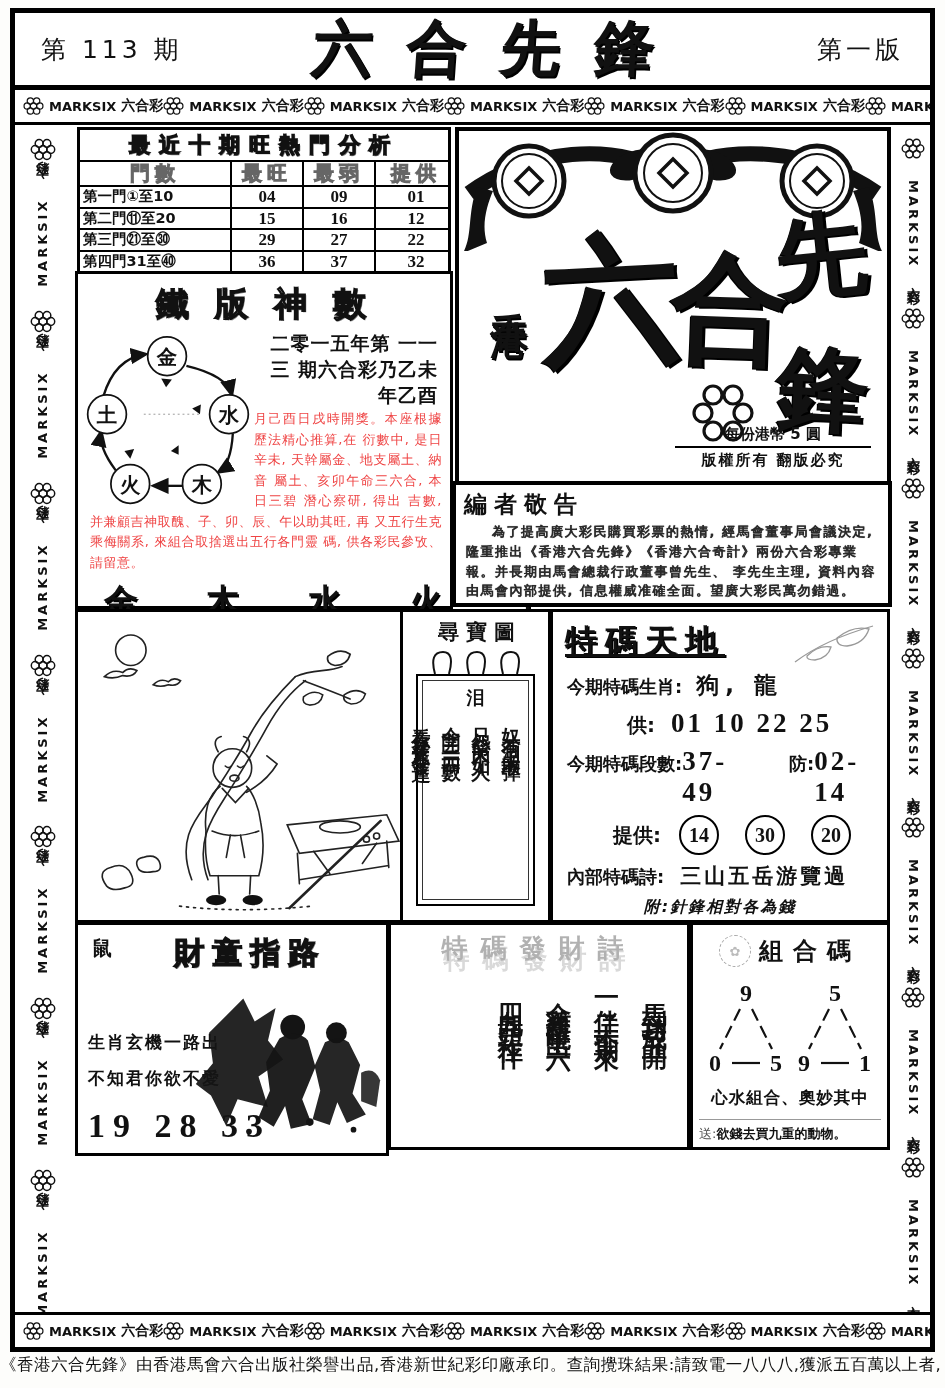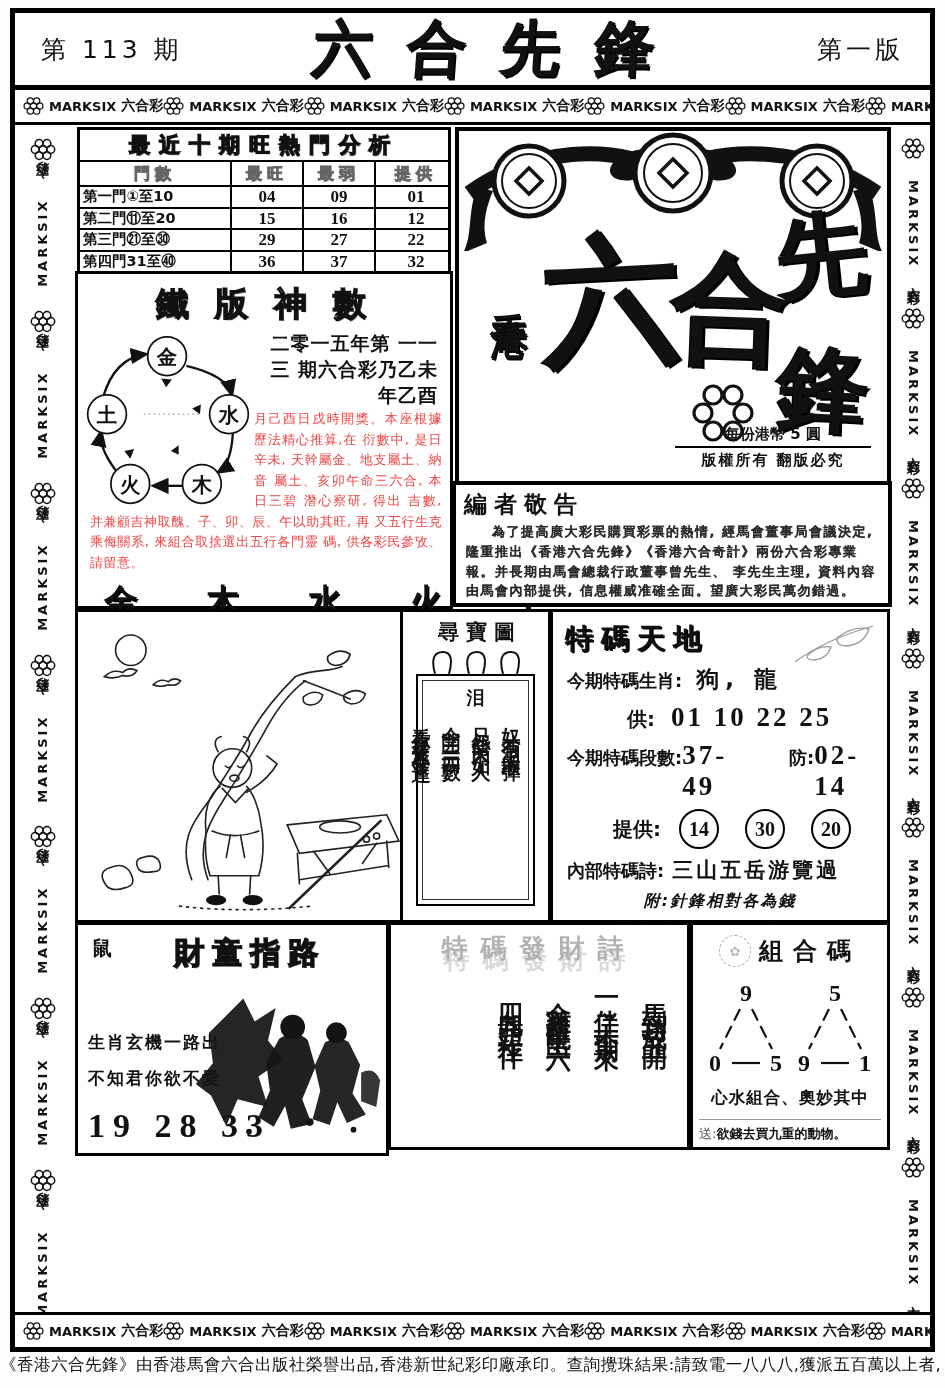--- a/index.html
+++ b/index.html
@@ -32,21 +32,21 @@
   .box { position:absolute; border:3px solid #000; background:#fff; }
 
   .outline-t { color:#fff; -webkit-text-stroke:1.3px #111; text-shadow:1px 1px 0 #888; }
   .outline-g { color:#fff; -webkit-text-stroke:1px #666; }
 
   
   .hot-title { height:30px; line-height:30px; text-align:center; font-size:21px; font-weight:900; letter-spacing:9px; border-bottom:2px solid #000; }
   .hot-grid { display:grid; grid-template-columns:152px 72px 72px 1fr; }
   .hot-grid > div { border-bottom:2px solid #000; border-right:2px solid #000; height:19.5px; line-height:19px; text-align:center; font-size:15px; overflow:hidden; }
   .hot-grid > div:nth-child(4n) { border-right:none;padding-left:8px; }
-  .hot-grid > div.hh { height:23px; line-height:23px; font-size:16px; font-weight:bold; letter-spacing:5px; }
+  .hot-grid > div.hh { height:23px; line-height:23px; font-size:20px; font-weight:bold; letter-spacing:5px; }
   .hot-grid > div.gate { text-align:left; padding-left:3px; font-weight:bold; font-size:14.5px; letter-spacing:0; }
   .hot-grid > div.num { font-family:"Liberation Serif","DejaVu Serif",serif; font-weight:bold; font-size:17px; }
   .hot-grid > div:nth-last-child(-n+4) { border-bottom:none; }
 
   
   .iron-title { text-align:center; font-size:33px; font-weight:900; letter-spacing:26px; padding:8px 0 2px 20px; white-space:nowrap; }
   .iron-flow { padding:2px 8px 0 6px; }
   .iron-svg { float:left; width:168px; height:180px; margin-right:2px; }
   .iron-date { font-size:19px; font-weight:bold; letter-spacing:1px; text-align:right; padding-right:4px; }
   .iron-body { font-size:13px; line-height:1.58; letter-spacing:.5px; text-align:justify; color:#ef4444;margin-left:6px; }
@@ -76,21 +76,21 @@
   .t-pic svg { width:100%; height:100%; }
   .scroll-title { text-align:center; font-size:21px; font-weight:900; letter-spacing:7px; padding-top:6px;padding-left:9px; }
   .scroll-loops { display:block; margin:2px auto 0; }
   .scroll-body { position:relative; margin:0 13px; height:228px; border:2.5px solid #000; }
   .scroll-inner { position:absolute; inset:4px; border:1px solid #333; pointer-events:none; }
   .scroll-tear { position:absolute; top:10px; left:50%; transform:translateX(-50%); font-size:18px; font-weight:bold; }
   .scroll-cols { position:absolute; top:36px; left:10px; right:12px; bottom:6px; writing-mode:vertical-rl; }
   .scroll-cols div { font-size:19px; font-weight:bold; letter-spacing:6px; margin-left:11px; line-height:1; }
 
   
-  .sz-title { font-size:28px; font-weight:900; letter-spacing:8px; padding:8px 0 6px 12px; text-shadow:1.5px 1px 0 #000; }
+  .sz-title { font-size:32px; font-weight:900; letter-spacing:8px; padding:8px 0 6px 12px; text-shadow:1.5px 1px 0 #000;text-decoration:underline; }
   .sz-leaf { position:absolute; right:8px; top:8px; }
   .sz-row { padding-left:14px; margin-bottom:7px; display:flex; align-items:baseline; }
   .sz-label { font-size:18px; font-weight:900; white-space:nowrap; }
   .sz-hand { font-size:23px; font-weight:bold; letter-spacing:6px; margin-left:14px; }
   .sz-num { font-family:"Liberation Serif","DejaVu Serif",serif; font-size:27px; font-weight:bold; letter-spacing:3px; }
   .sz-circles { display:flex; gap:26px; margin-left:18px; }
   .sz-circle { width:36px; height:36px; border:2.5px solid #000; border-radius:50%; display:flex; align-items:center; justify-content:center; font-family:"Liberation Serif","DejaVu Serif",serif; font-size:20px; font-weight:bold; }
   .sz-attach { text-align:center; font-size:16px; font-weight:bold; letter-spacing:2px; margin-bottom:6px;font-style:italic; }
   .sz-first { padding-left:44px; font-size:18px; font-weight:900; letter-spacing:2px; }
 
@@ -571,21 +571,21 @@
           <div class="sz-row" style="padding-left:60px; align-items:center;">
             <span class="sz-label" style="font-size:20px;">提供:</span>
             <span class="sz-circles">
               <span class="sz-circle">14</span>
               <span class="sz-circle">30</span>
               <span class="sz-circle">20</span>
             </span>
           </div>
           <div class="sz-row">
             <span class="sz-label">內部特碼詩:</span>
-            <span class="sz-hand" style="font-size:21px; margin-left:8px; letter-spacing:3px;">三山五岳游覽過</span>
+            <span class="sz-hand" style="font-size:21px; margin-left:16px; letter-spacing:3px;">三山五岳游覽過</span>
           </div>
           <div class="sz-attach">
             <span>附:</span><span>針鋒相對各為錢</span>
           </div>
           <div class="sz-first">
             <span>頭獎必用數:</span><span>6—9 合數</span>
           </div>
         </div>
 
         <div class="box" style="left:4px; top:797px; width:308px; height:228px;">

